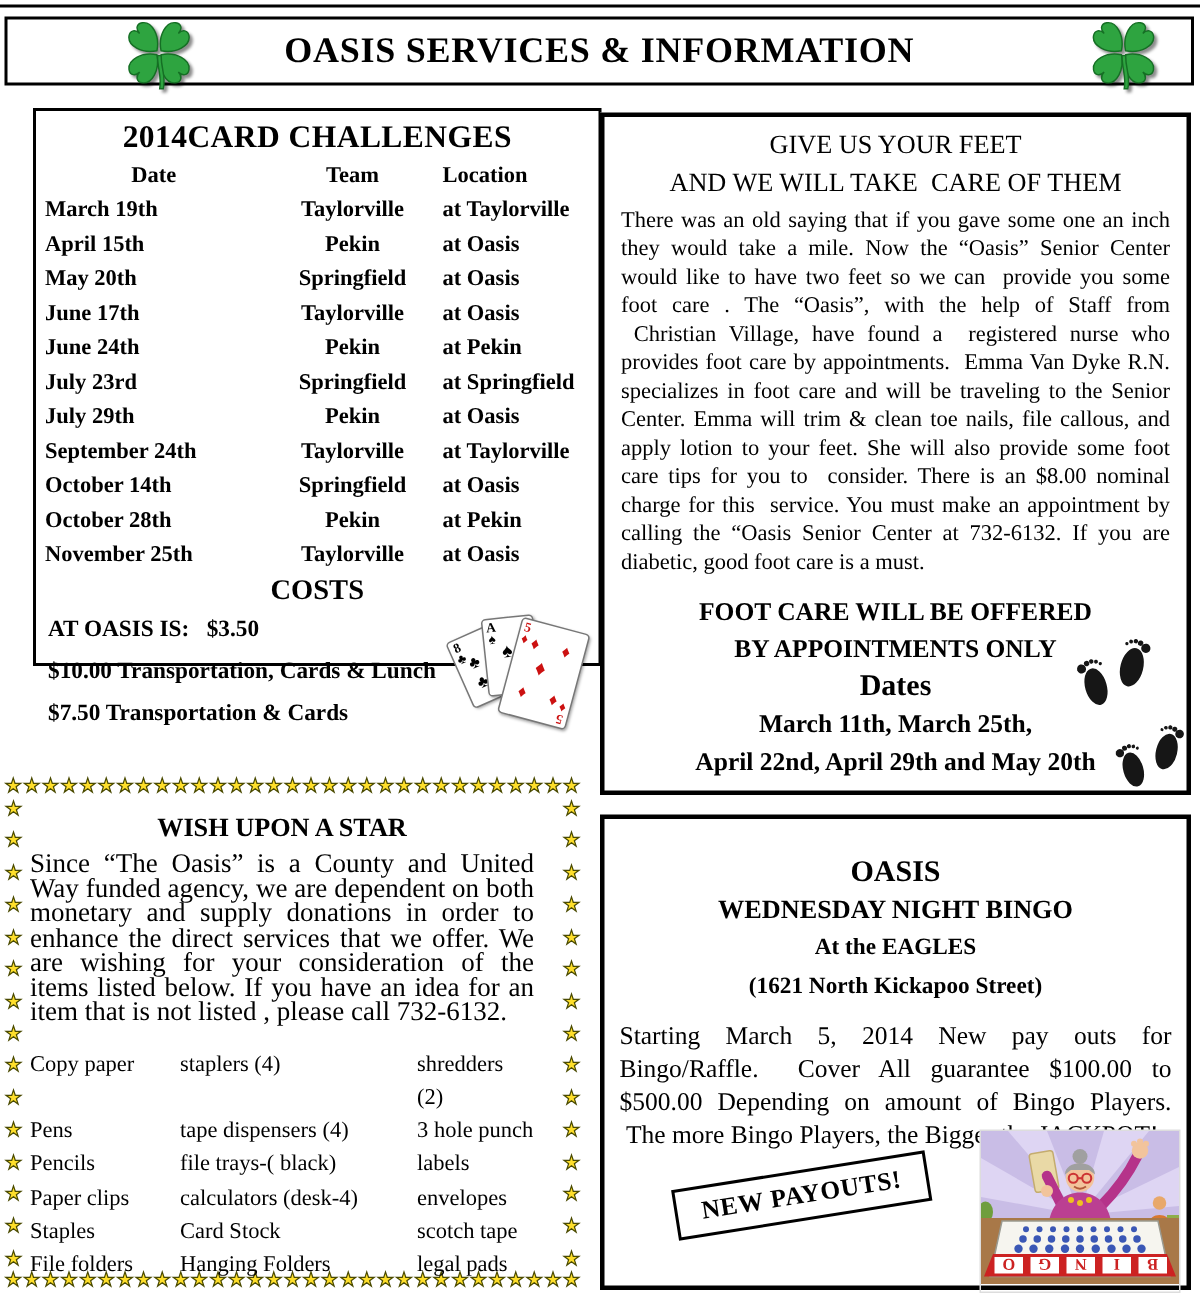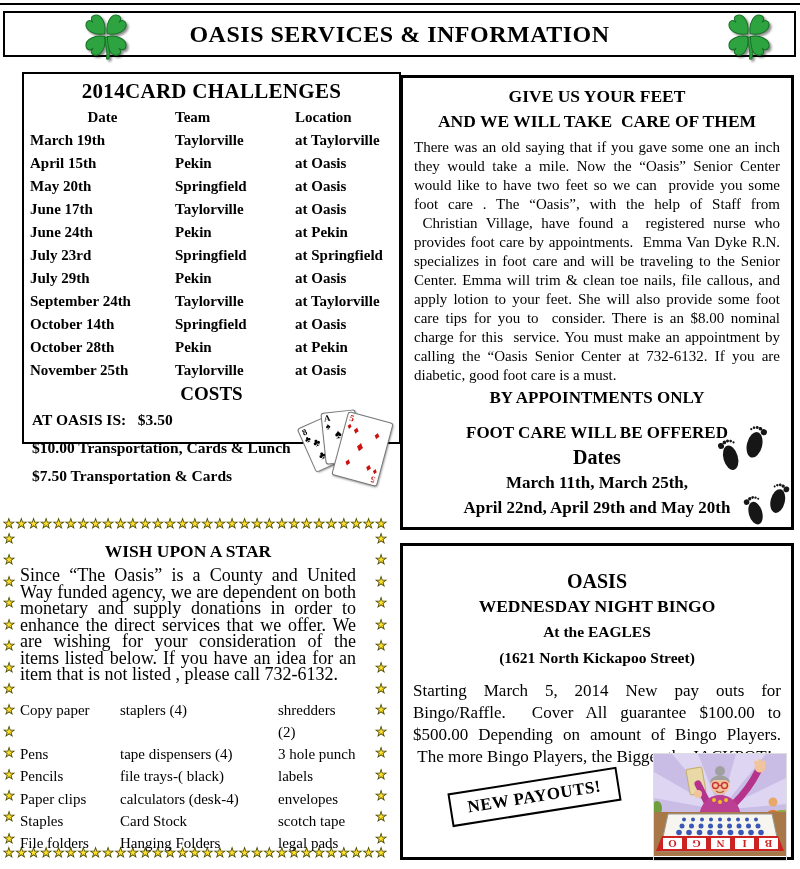--- a/index.html
+++ b/index.html
@@ -17,39 +17,39 @@
   
   .panel{position:absolute;background:#fff;border:2px solid #000;box-sizing:border-box;}
   .panel.thick{border-width:3px;}
 
   
   #card-box{left:5px;top:72px;width:379px;height:372px;margin-left:17px;}
   .cc-title{text-align:center;font-size:21px;font-weight:bold;margin-top:5px;letter-spacing:.3px;}
   .cc-table{margin-top:2px;font-weight:bold;font-size:15px;}
   .cc-row{display:flex;line-height:23px;padding-left:6px;}
   .cc-row .c1{width:145px;}
-  .cc-row .c2{width:120px;}
+  .cc-row .c2{width:120px;text-align:center;}
   .cc-row .c3{flex:1;}
   .cc-head .c1{text-align:center;}
   .costs-title{text-align:center;font-size:19px;font-weight:bold;line-height:24px;}
   .cost-line{font-weight:bold;font-size:15.5px;line-height:28px;padding-left:8px;}
   
   .cards-wrap{position:absolute;right:6px;top:332px;width:90px;height:100px;}
   .pcard{position:absolute;background:#fff;border:1px solid #777;border-radius:3px;box-shadow:1px 1px 2px rgba(0,0,0,.35);}
   .pcard .corner{position:absolute;top:1px;left:2px;font-size:9px;font-weight:bold;line-height:8px;text-align:center;}
   .pcard .corner.flip{top:auto;left:auto;bottom:1px;right:2px;transform:rotate(180deg);}
   .pcard .pip{position:absolute;font-size:11px;line-height:11px;}
   .red{color:#cc1111;} .blk{color:#000;}
   #pc-8{width:32px;height:46px;left:2px;top:14px;transform:rotate(-24deg);}
   #pc-a{width:33px;height:50px;left:20px;top:5px;transform:rotate(-6deg);}
   #pc-5{width:45px;height:64px;left:36px;top:10px;transform:rotate(15deg);}
 
   
   #feet-box{left:400px;top:75px;width:394px;height:455px;padding:0 11px;}
-  .feet-h{text-align:center;font-weight:bold;font-size:17.5px;line-height:25px;}
+  .feet-h{text-align:center;font-weight:normal;font-size:17.5px;line-height:25px;}
   .feet-h.first{margin-top:6px;}
   .feet-body{text-align:justify;font-size:15px;line-height:19px;margin-top:4px;}
   .offer-h{text-align:center;font-weight:bold;font-size:17px;line-height:25px;}
   .offer-h.first{margin-top:10px;}
   .dates-label{text-align:center;font-weight:bold;font-size:20px;line-height:25px;}
   .footprints{position:absolute;}
   #fp1{left:308px;top:342px;}
   #fp2{left:334px;top:400px;}
 
   
@@ -216,22 +216,22 @@
       <span class="pip red" style="left:9px;bottom:10px;">♦</span>
       <span class="pip red" style="right:9px;bottom:10px;">♦</span>
     </div>
   </div>
 </div>
 
 <div id="feet-box" class="panel thick">
   <div class="feet-h first">GIVE US YOUR FEET</div>
   <div class="feet-h">AND WE WILL TAKE&nbsp; CARE OF THEM</div>
   <div class="feet-body">There was an old saying that if you gave some one an inch they would take a mile. Now the “Oasis” Senior Center would like to have two feet so we can &nbsp;provide you some foot care . The “Oasis”, with the help of Staff from &nbsp;Christian Village, have found a &nbsp;registered nurse who provides foot care by appointments. &nbsp;Emma Van Dyke R.N. specializes in foot care and will be traveling to the Senior Center. Emma will trim &amp; clean toe nails, file callous, and apply lotion to your feet. She will also provide some foot care tips for you to &nbsp;consider. There is an $8.00 nominal charge for this &nbsp;service. You must make an appointment by calling the “Oasis Senior Center at 732-6132. If you are diabetic, good foot care is a must.</div>
+  <div class="offer-h first">FOOT CARE WILL BE OFFERED</div>
   <div class="offer-h">BY APPOINTMENTS ONLY</div>
-  <div class="offer-h first">FOOT CARE WILL BE OFFERED</div>
   <div class="dates-label">Dates</div>
   <div class="offer-h">March 11th, March 25th,</div>
   <div class="offer-h">April 22nd, April 29th and May 20th</div>
 
   <span id="fp1" class="footprints">
     <svg width="64" height="56" viewBox="0 0 64 56">
       <g fill="#161616">
         <g transform="translate(18,32) rotate(-16)">
           <ellipse cx="0" cy="6" rx="7.2" ry="12.5"></ellipse>
           <circle cx="-6" cy="-8" r="3"></circle>

